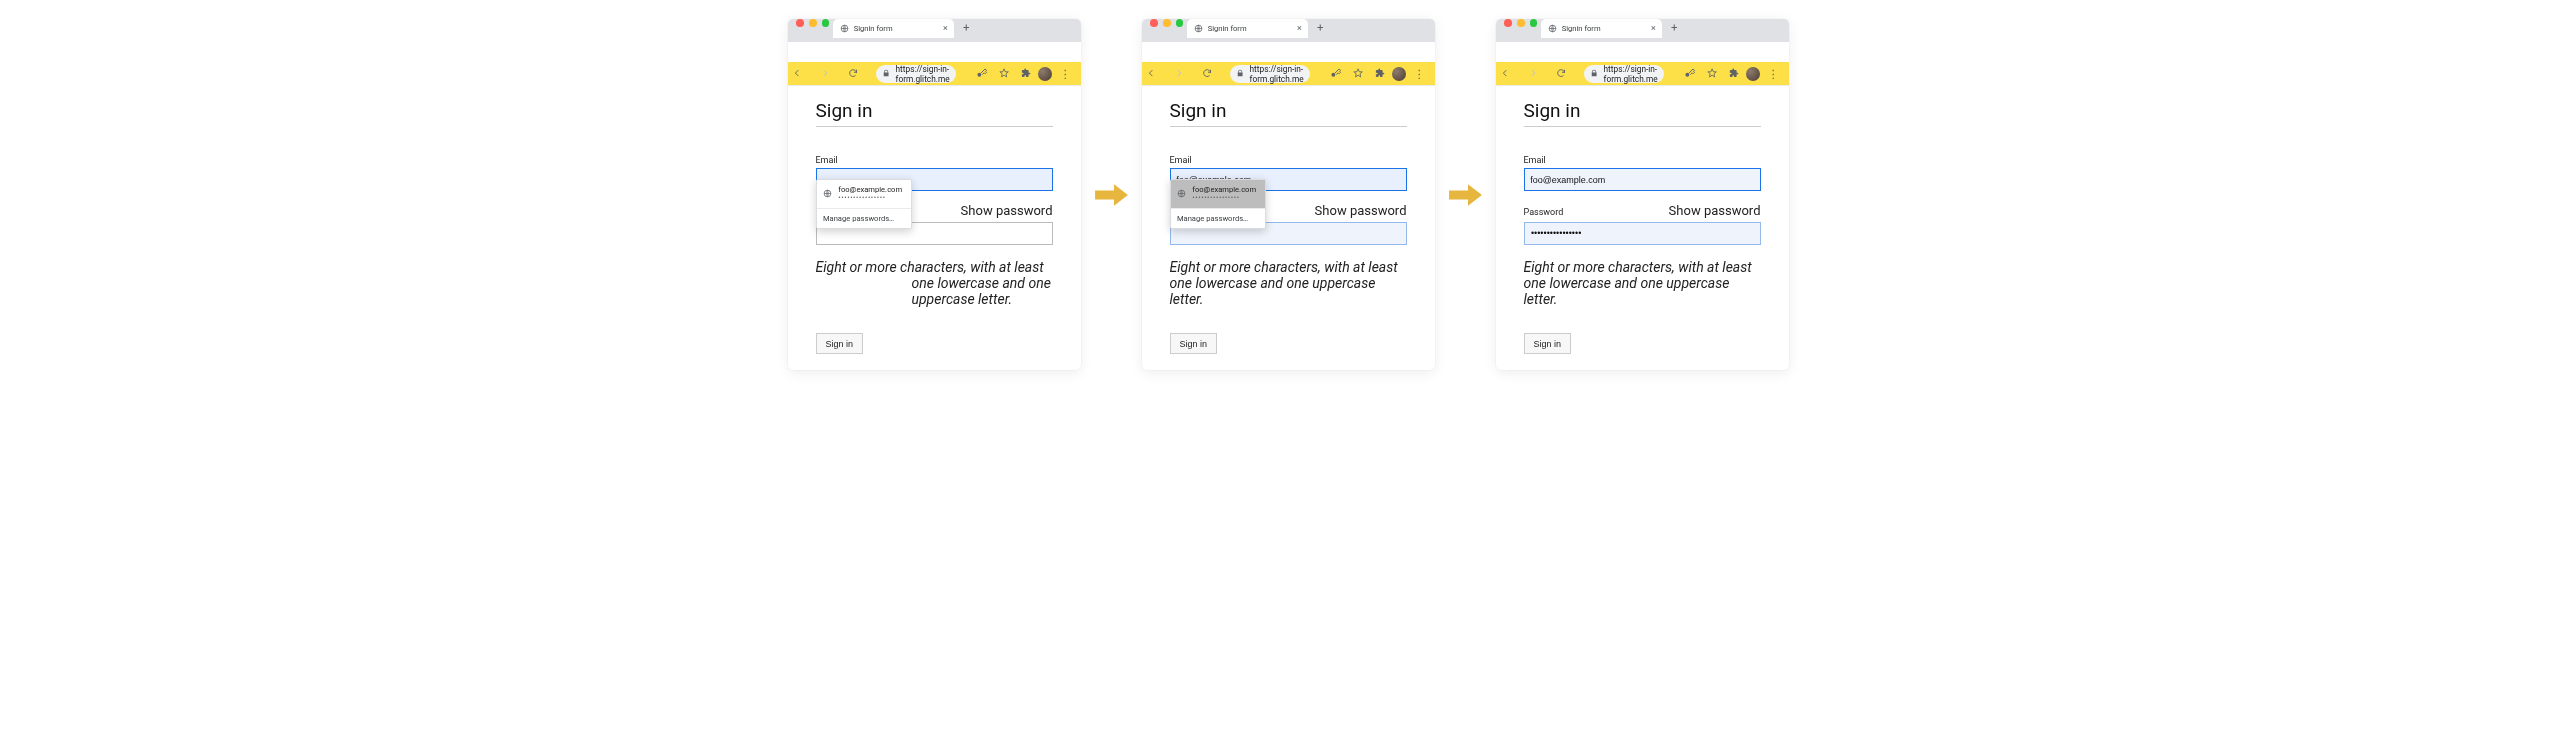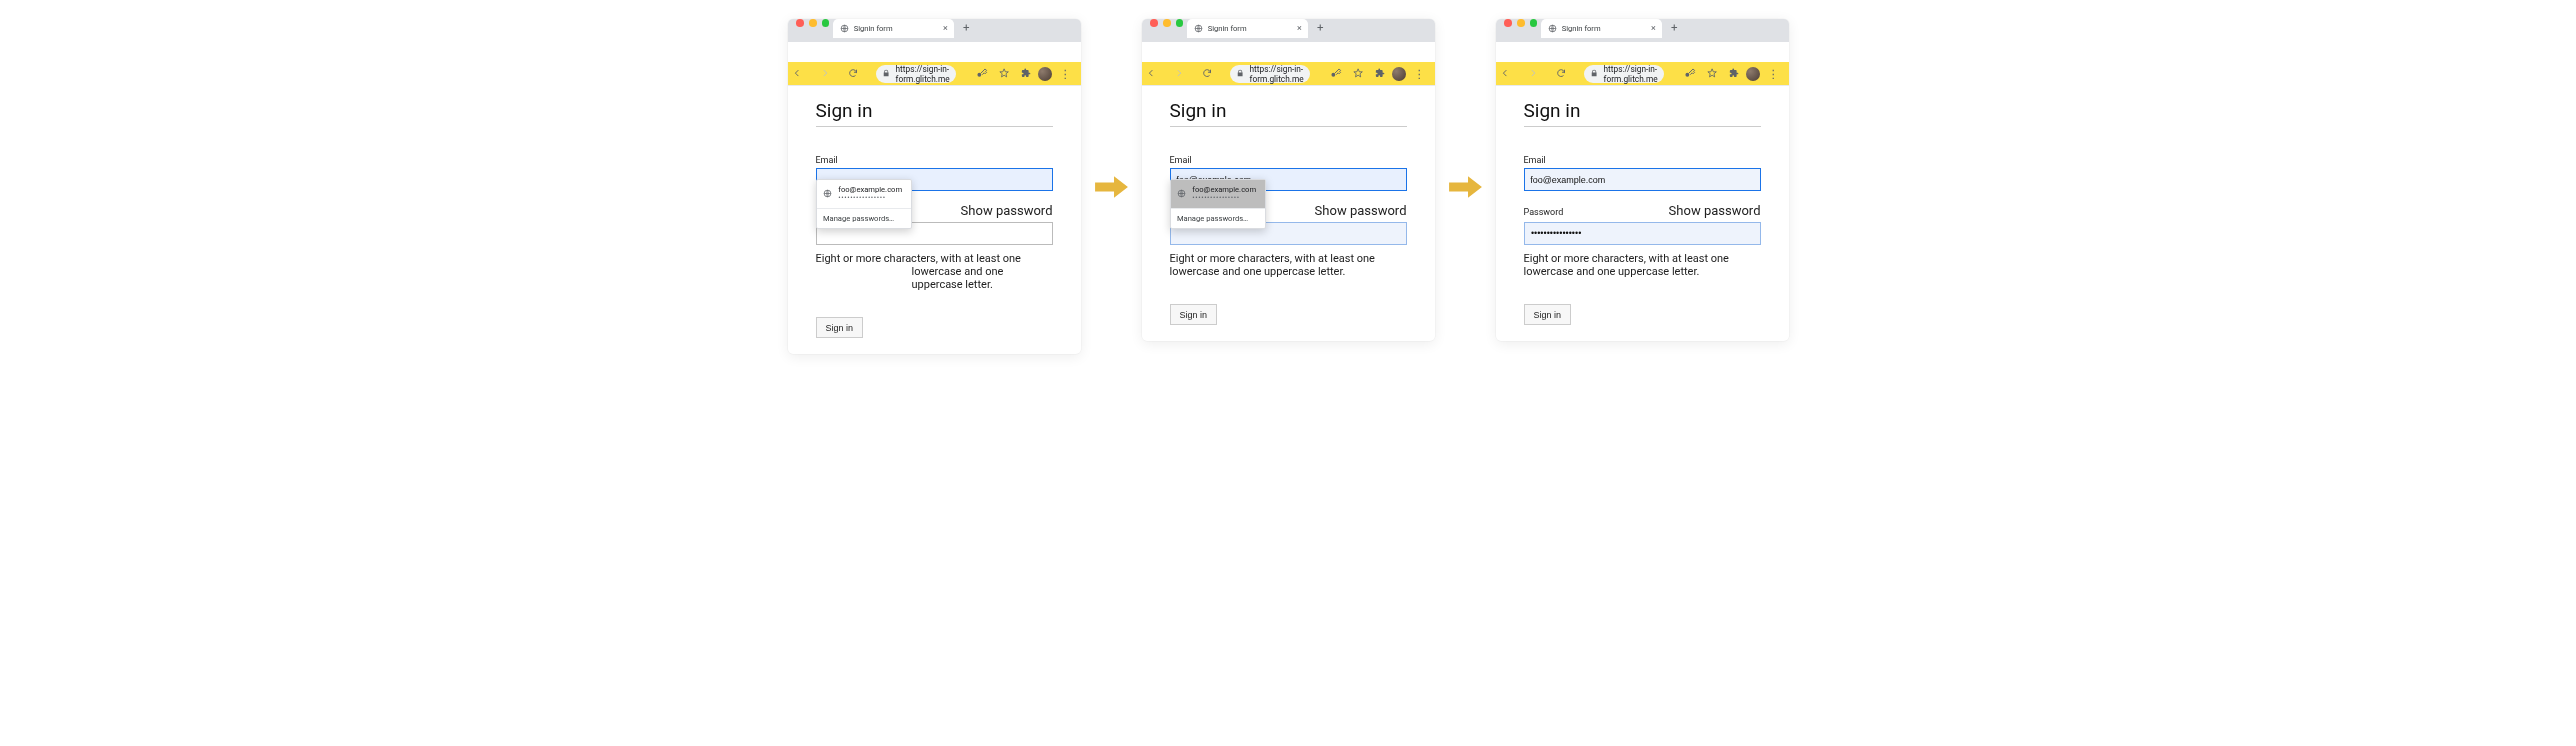--- a/index.html
+++ b/index.html
@@ -132,21 +132,21 @@
   }
   .inp.filled-soft {
     background: #eef3fc;
     border: 0.6px solid #94b8ea;
   }
   .inp.filled-focus {
     border: 1.3px solid #1a73e8;
     padding: 0 5.7px;
     background: #eef3fc;
   }
-  .hint { font-size: 11px; color:#222; margin-top:7px; }
+  .hint { font-size: 14px; color:#222; margin-top:14px;font-style:italic; }
   .signin-btn {
     margin-top: 15.3px;
     height: 20.4px;
     padding: 0 9px;
     background: #f7f7f7;
     border: 0.6px solid #ccc;
     font-size: 9px;
     color:#222;
     cursor: pointer;
   }

